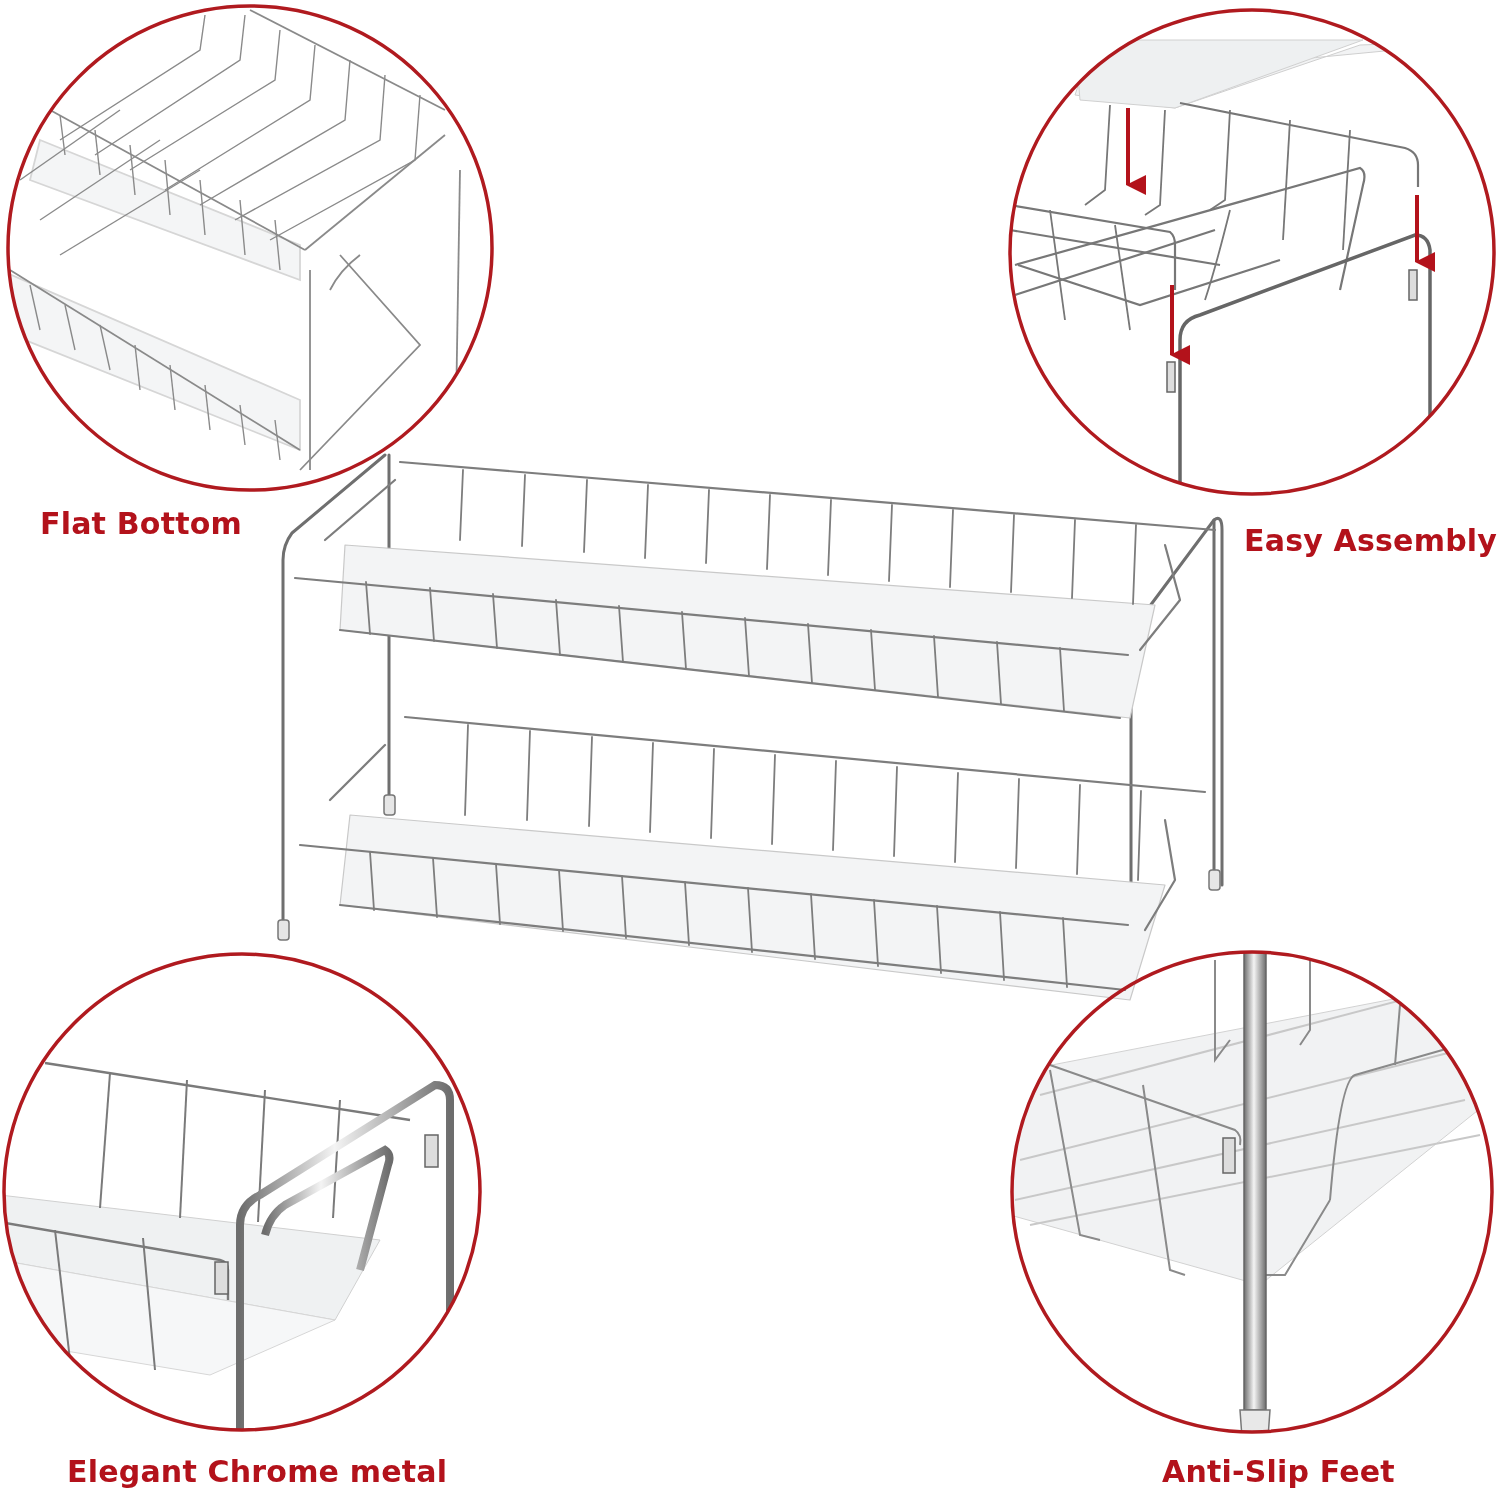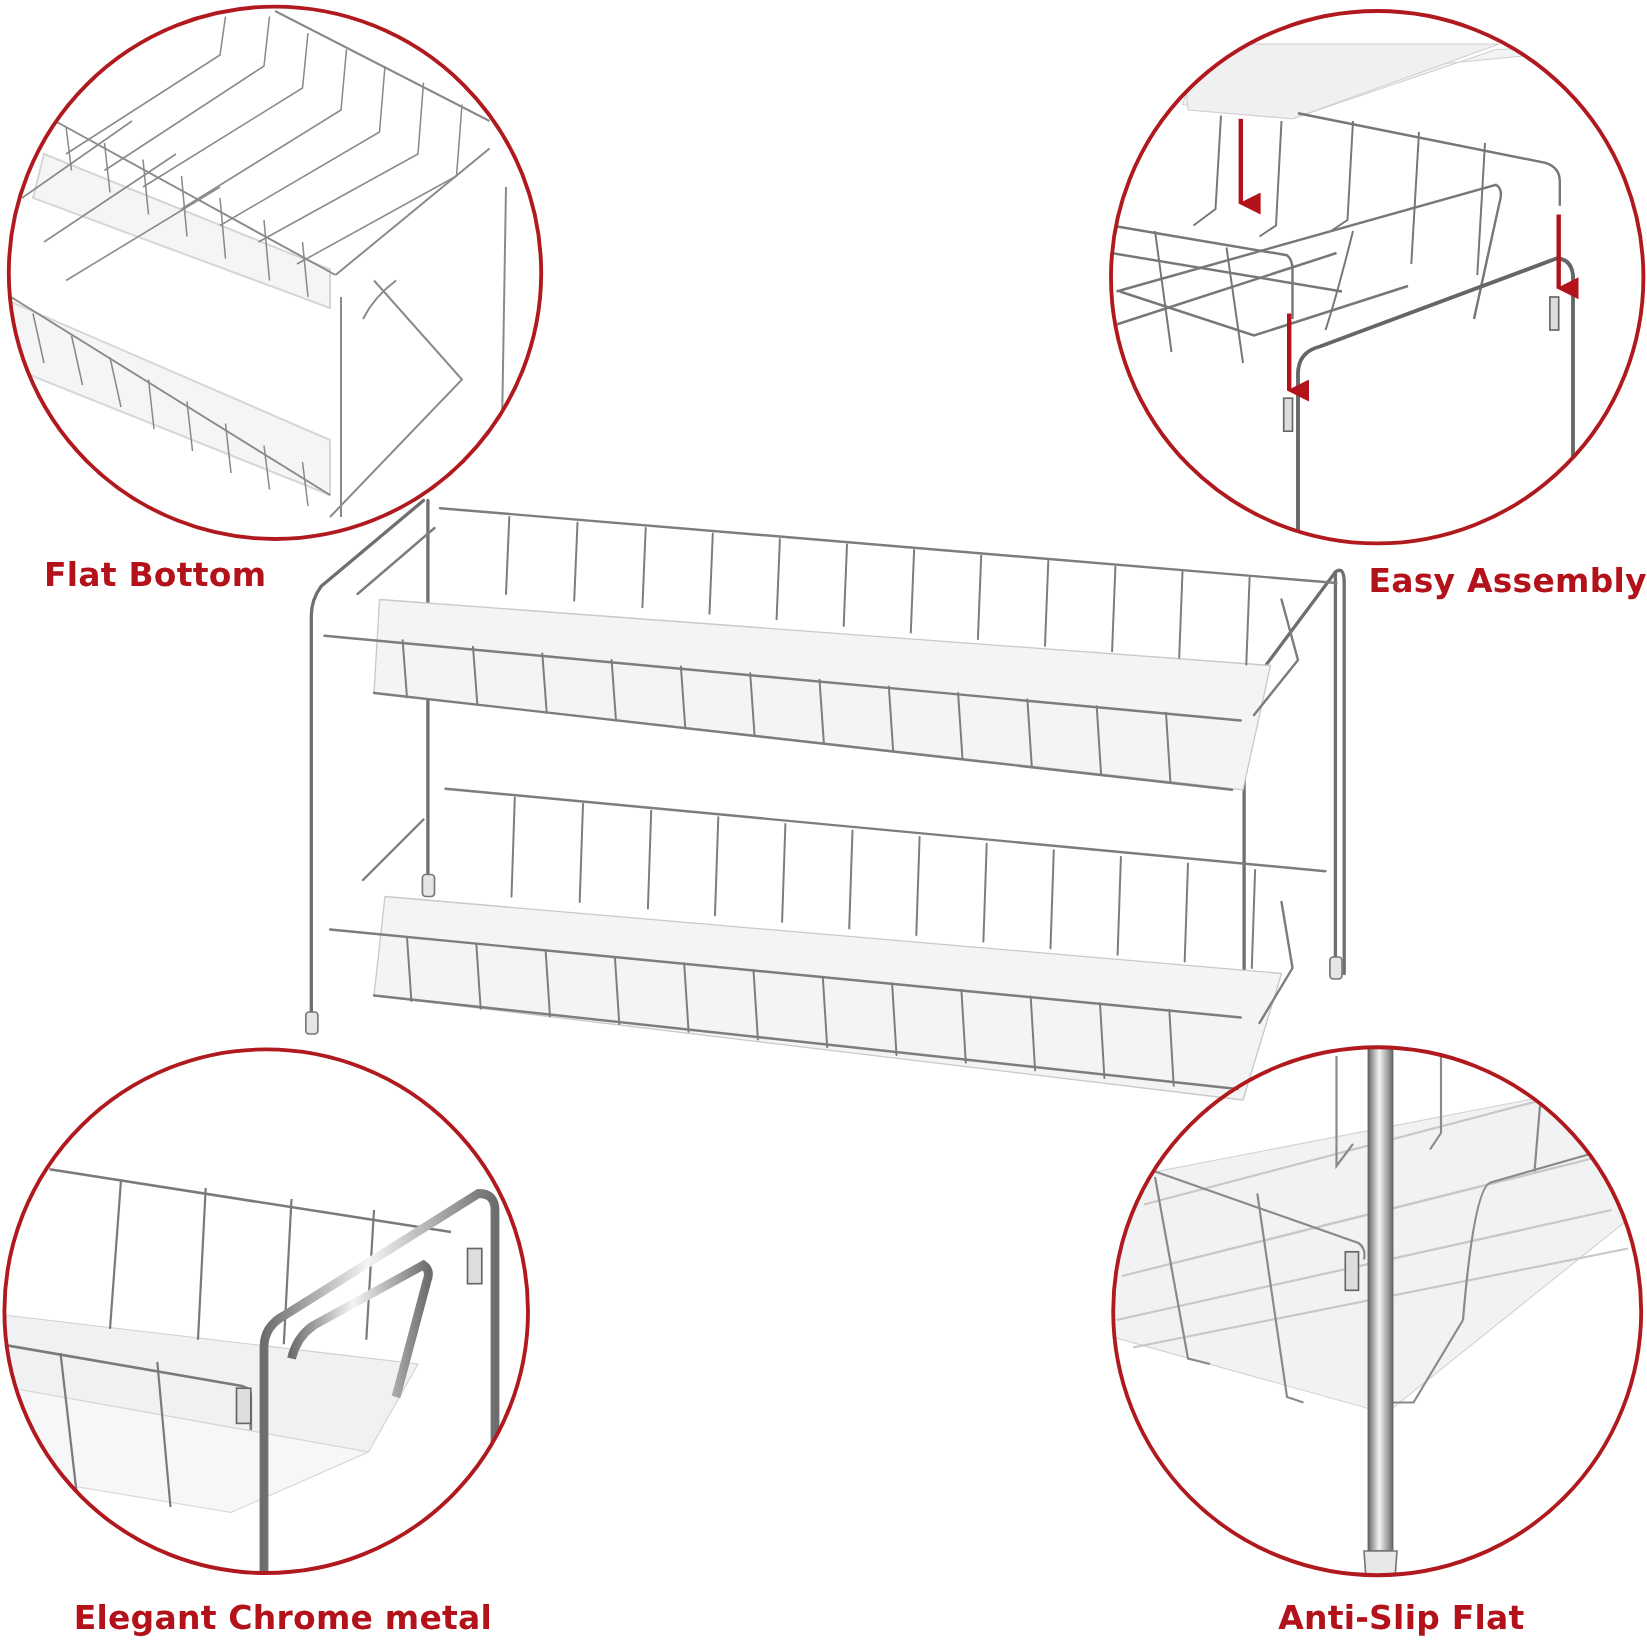--- a/index.html
+++ b/index.html
@@ -2,21 +2,21 @@
 <html><head>
 <meta charset="utf-8">
 <style>
   html, body { margin: 0; padding: 0; background: #ffffff; }
   body { width: 1497px; height: 1497px; position: relative; overflow: hidden;
          font-family: "DejaVu Sans", "Liberation Sans", sans-serif; }
   .canvas { position: absolute; left: 0; top: 0; width: 1497px; height: 1497px; }
   .label { position: absolute; color: #b3121b; font-weight: bold; font-size: 30px;
            letter-spacing: 0.2px; white-space: nowrap; font-family: "DejaVu Sans", sans-serif; }
   #lbl-tl { left: 40px; top: 506px; }
-  #lbl-tr { left: 1244px; top: 511px; }
+  #lbl-tr { left: 1244px; top: 523px; }
   #lbl-bl { left: 67px; top: 1454px; }
   #lbl-br { left: 1162px; top: 1454px; }
 </style>
 </head>
 <body>
 
 <svg class="canvas" viewBox="0 0 1497 1497" xmlns="http://www.w3.org/2000/svg">
   <defs>
     <clipPath id="c-tl">
         <circle cx="250" cy="248" r="242"></circle>
@@ -250,13 +250,13 @@
         <path d="M1240,1410 L1270,1410 L1266,1465 L1244,1465 z" fill="#e8e8e8" stroke="#777" stroke-width="1.5"></path>
       </g>
     </g>
     <circle cx="1252" cy="1192" r="240" fill="none" stroke="#b01a1f" stroke-width="3.5"></circle>
   </g>
 </svg>
 
 <div id="lbl-tl" class="label">Flat Bottom</div>
 <div id="lbl-tr" class="label">Easy Assembly</div>
 <div id="lbl-bl" class="label">Elegant Chrome metal</div>
-<div id="lbl-br" class="label">Anti-Slip Flat</div>
+<div id="lbl-br" class="label">Anti-Slip Feet</div>
 
 </body></html>

